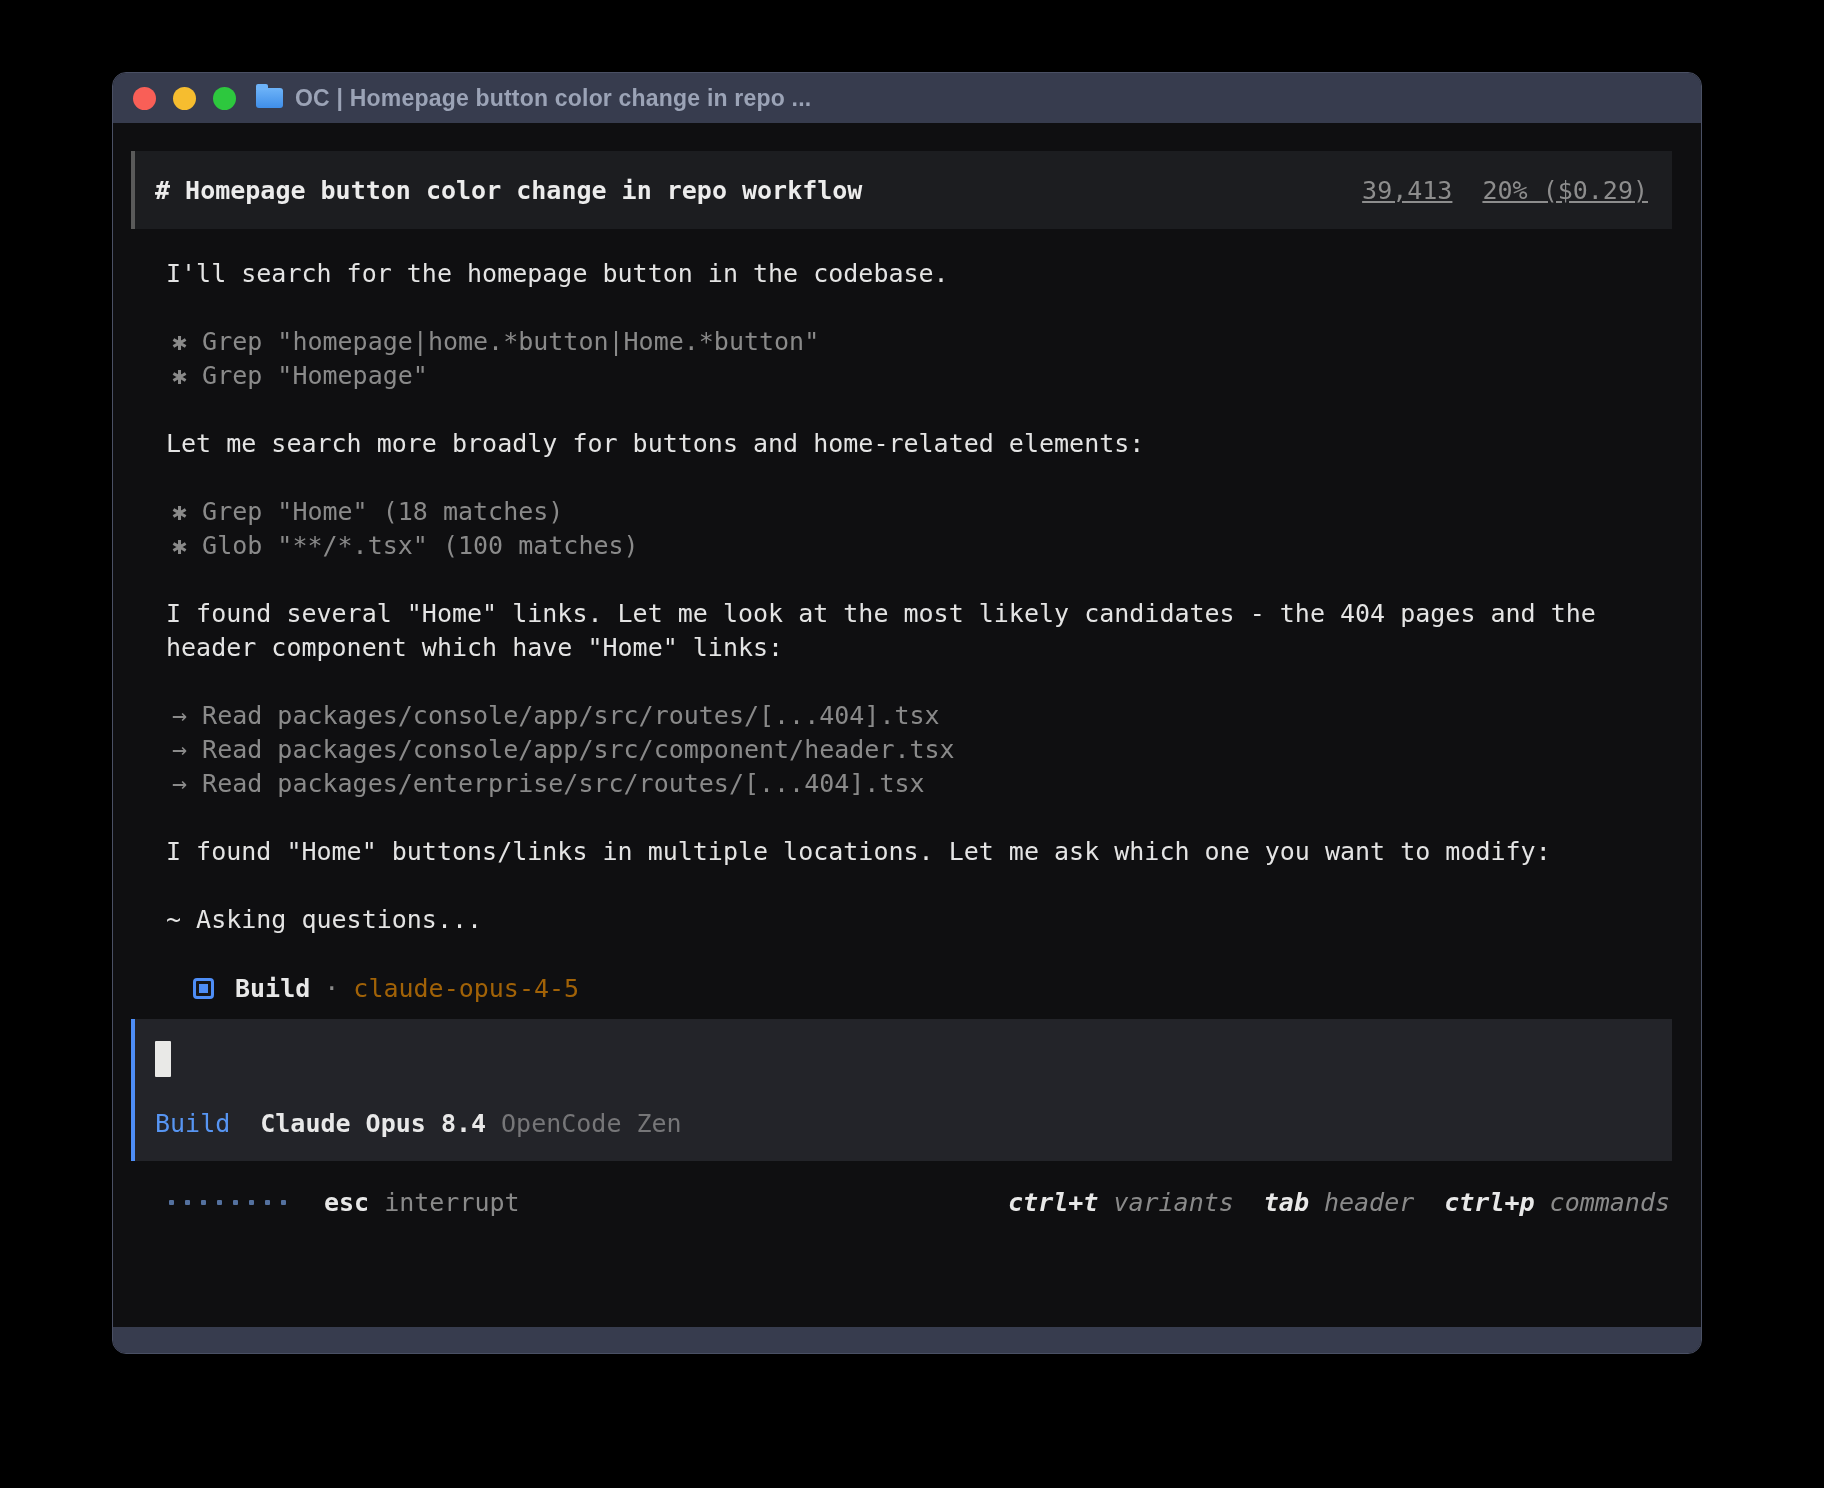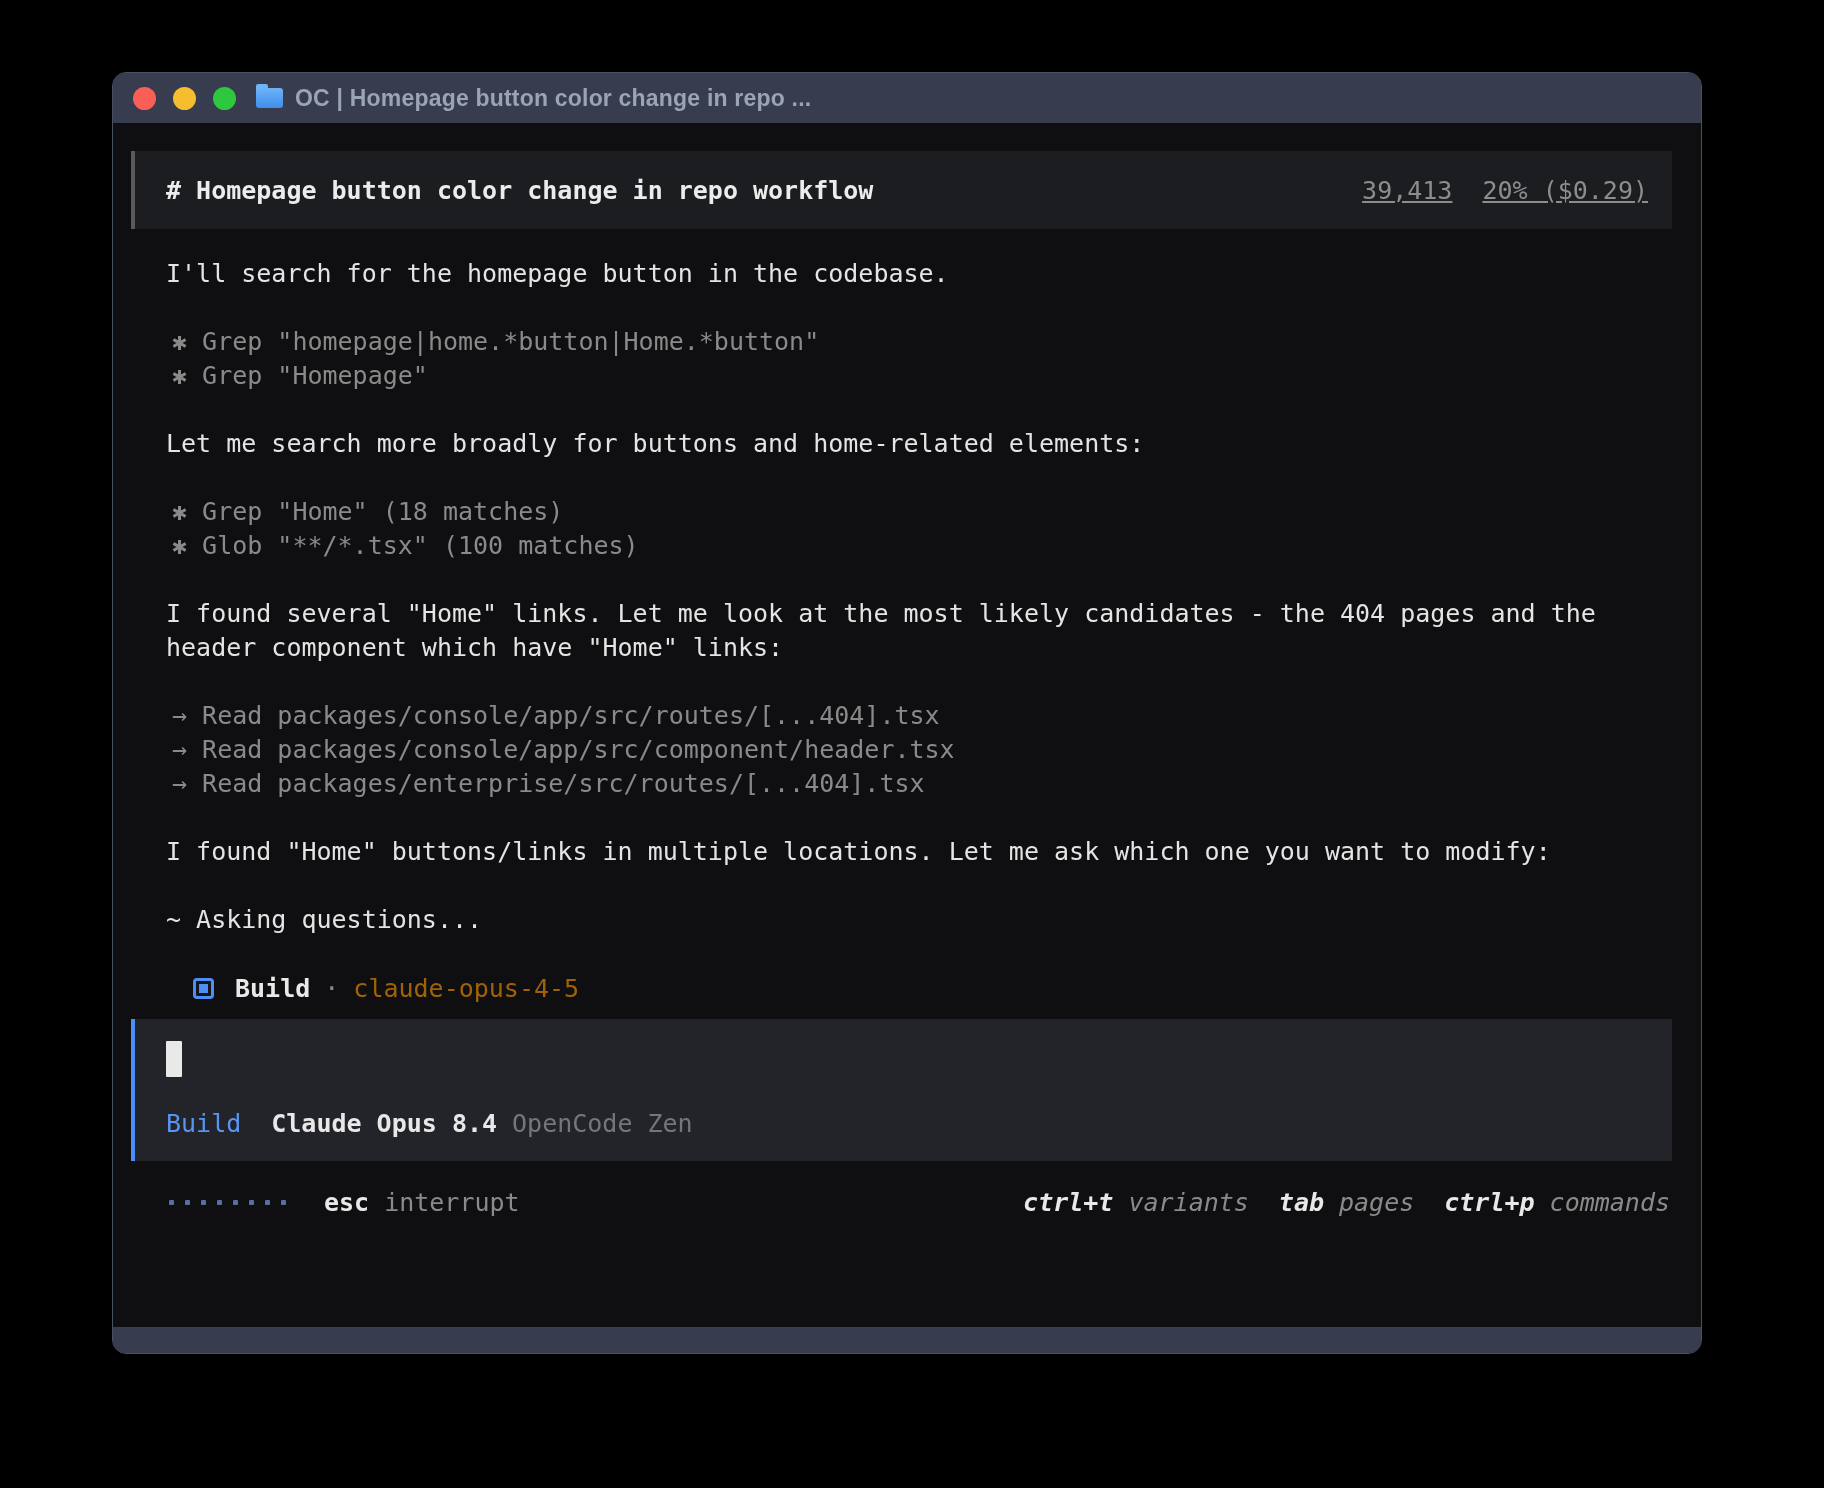--- a/index.html
+++ b/index.html
@@ -35,21 +35,21 @@
     font-weight:700; font-size:23px; color:#9ba3b6; letter-spacing:.2px;
     white-space:nowrap;
   }
 
   
   .term {
     flex:1 1 auto; display:flex; flex-direction:column;
     padding:28px 29px 0 18px; overflow:hidden; background:#0f0f11;
     font-size:25px; color:#e4e4e4;
   }
-  .block { border-left:4px solid #585858; padding-left:31px; padding-right:24px; }
+  .block { border-left:4px solid #585858; padding-left:20px; padding-right:24px; }
 
   .session-header {
     height:78px; background:#1c1d20; border-left-color:#5a5a5a;
     display:flex; align-items:center; justify-content:space-between;
   }
   .session-title { font-weight:700; color:#ececec; white-space:nowrap; }
   .session-stats { color:#8d8d8d; white-space:nowrap; display:flex;text-decoration:underline; }
   .session-stats .tokens { margin-right:30px; }
 
   .user-msg {
@@ -183,21 +183,21 @@
         <span class="esc-key">esc</span>
         <span class="esc-label">interrupt</span>
       </div>
       <div class="status-right">
           <span class="hint">
             <span class="key">ctrl+t</span>
             <span class="label">variants</span>
           </span>
           <span class="hint">
             <span class="key">tab</span>
-            <span class="label">pages</span>
+            <span class="label">header</span>
           </span>
           <span class="hint">
             <span class="key">ctrl+p</span>
             <span class="label">commands</span>
           </span>
         </div>
     </div>
 
   </div>
 

